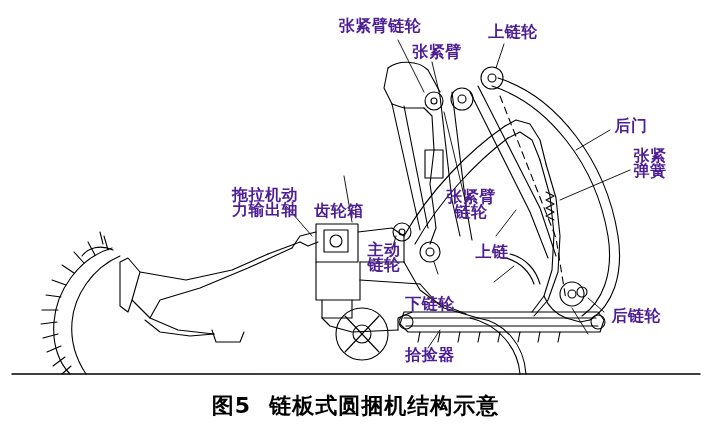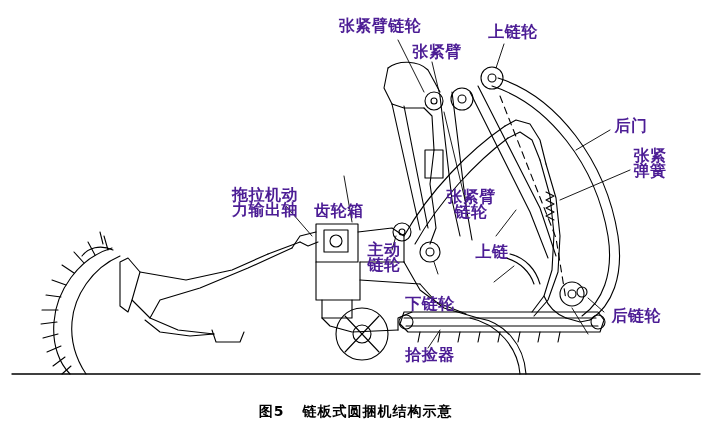--- a/index.html
+++ b/index.html
@@ -33,21 +33,21 @@
     white-space: pre;
     letter-spacing: 0.5px;
   }
   .lbl.center { text-align: center; }
   .caption {
     position: absolute;
     left: 0;
     right: 0;
     bottom: 14px;
     text-align: center;
-    font-size: 14px;
+    font-size: 22px;
     font-weight: bold;
     letter-spacing: 1px;
     color: #000;
   }
   .cap-num { margin-right: 18px; }
 </style>
 </head>
 <body>
 
 <div id="figure">

